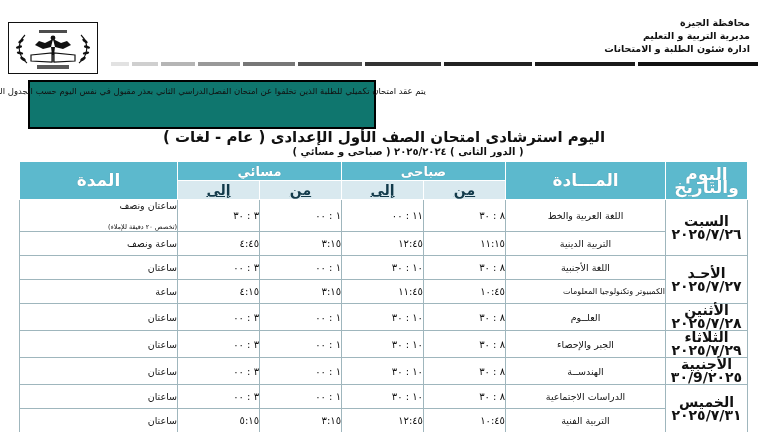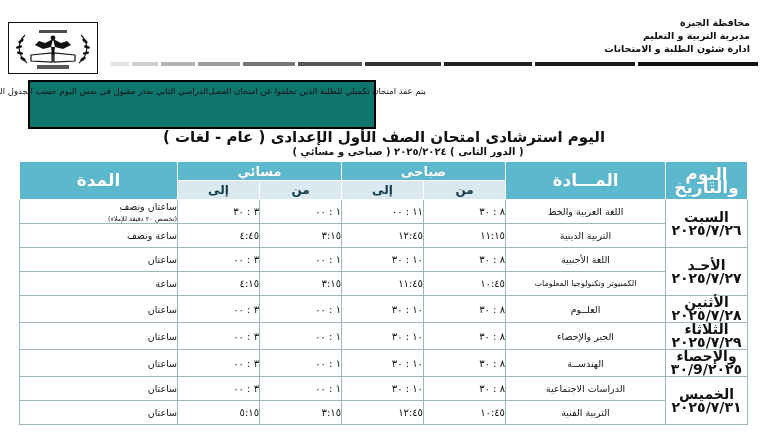--- a/index.html
+++ b/index.html
@@ -91,31 +91,32 @@
     font-size: 13px;
     height: 19px;
     border-color: #ffffff;
     text-shadow: 0 0 1px rgba(0,0,0,.25);
   }
   thead th.hd.tall { height: 38px; font-size: 17px; line-height: 13px; }
   thead th.sub {
     background: #d9e9ef;
     color: #123a4a;
     font-weight: bold;
-    font-size: 12px;
+    font-size: 14px;
     height: 19px;
     border-color: #ffffff;
+    text-decoration: underline;
   }
   tbody td { background: #fff; font-size: 9.5px; height: 24px; }
   td.day  { font-weight: bold; font-size: 14px; line-height: 13px; }
   td.subj { font-size: 9.5px; }
-  td.subj.small { font-size: 8px; }
+  td.subj.small { font-size: 8px; text-align: right; }
   td.time { font-size: 10px; letter-spacing: 0.5px; text-align: right; }
   td.dur  { font-size: 9.5px; letter-spacing: 1px; text-align: right; }
-  td.dur .note { display:block; font-size: 6.5px; letter-spacing: 0; margin-top: 3px; }
+  td.dur .note { display:block; font-size: 6.5px; letter-spacing: 0; margin-top: 12px; }
 </style>
 </head>
 <body>
 
 <div class="page">
 
   <div class="letterhead">
 
     <div class="logo-box">
       <svg width="84" height="46" viewBox="0 0 84 46" aria-hidden="true">
@@ -264,21 +265,21 @@
             </td>
             <td class="subj">الجبر والإحصاء</td>
             <td class="time">٨ : ٣٠</td>
             <td class="time">١٠ : ٣٠</td>
             <td class="time">١ : ٠٠</td>
             <td class="time">٣ : ٠٠</td>
             <td class="dur">ساعتان</td>
           </tr>
           <tr>
             <td class="day" rowspan="1">
-              <div>والإحصاء</div>
+              <div>الأجنبية</div>
               <div>٢٠٢٥/9/٣٠</div>
             </td>
             <td class="subj">الهندســة</td>
             <td class="time">٨ : ٣٠</td>
             <td class="time">١٠ : ٣٠</td>
             <td class="time">١ : ٠٠</td>
             <td class="time">٣ : ٠٠</td>
             <td class="dur">ساعتان</td>
           </tr>
           <tr>

